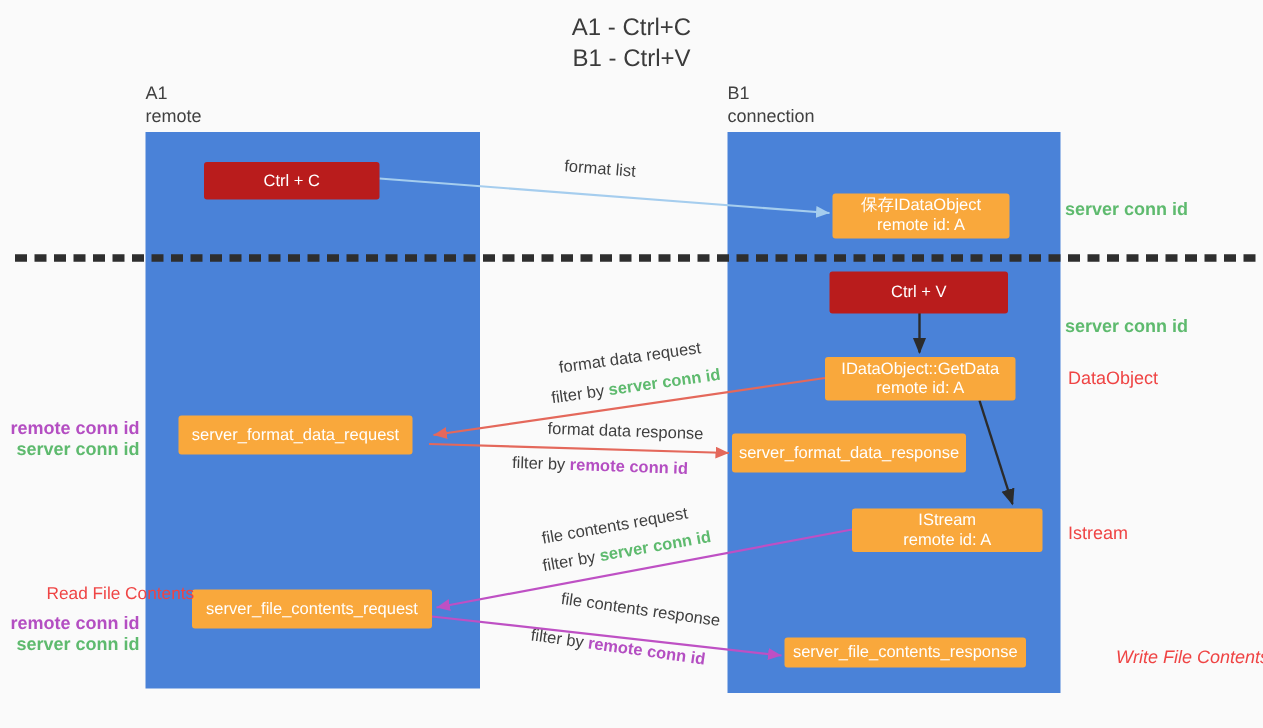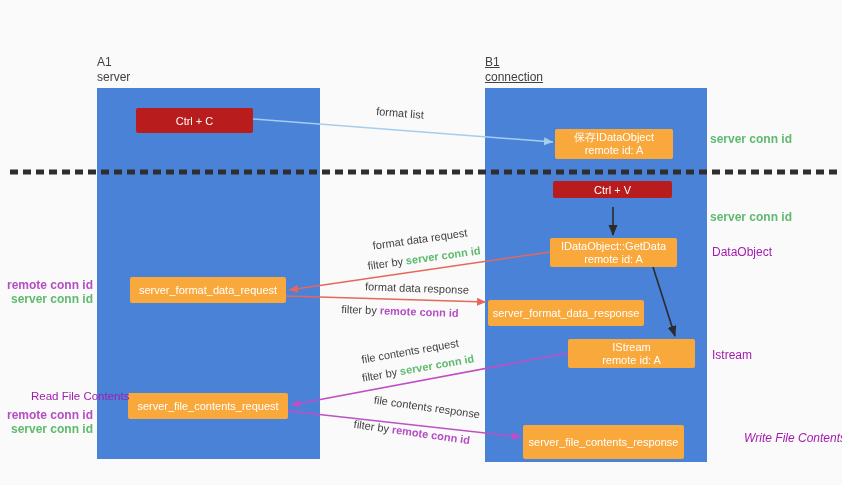--- a/index.html
+++ b/index.html
@@ -24,39 +24,43 @@
     white-space:nowrap;
   }
   .box.orange { background:#f9a83c; }
   .box.green  { background:#b91c1c; }
   .two-line { flex-direction:column; line-height:13px; }
   .side-label {
     position:absolute; font-size:12px; font-weight:bold; white-space:nowrap; z-index:5;
   }
   .green-text  { color:#5eba6e; }
   .purple-text { color:#b44ec2; }
-  .plain { color:#a21caf; font-weight:normal; }
+  .plain { color:#ef4444; font-weight:normal; }
   .left-stack { text-align:right; }
   .left-stack div { line-height:14px; }
   .arrow-label {
     position:absolute; font-size:11px; color:#3f3f3f; white-space:nowrap; z-index:5;
   }
   .arrow-label .val { margin-left:3px; font-weight:bold; }
 </style>
 </head>
 <body>
 
 <div id="stage">
 
+  <div class="title">
+    <div>A1 - Ctrl+C</div>
+    <div>B1 - Ctrl+V</div>
+  </div>
 
   <div class="col-header" style="left:97px; top:55px; width:223px;">
     <div>A1</div>
-    <div>server</div>
+    <div>remote</div>
   </div>
-  <div class="col-header" style="left:485px; top:55px; width:222px;text-decoration:underline;">
+  <div class="col-header" style="left:485px; top:55px; width:222px;">
     <div>B1</div>
     <div>connection</div>
   </div>
 
   <div class="col" style="left:97px;  top:88px; width:223px; height:371px;"></div>
   <div class="col" style="left:485px; top:88px; width:222px; height:374px;"></div>
 
   <svg class="layer" width="842" height="485" viewBox="0 0 842 485">
     <defs>
       <marker id="m-blue" markerUnits="userSpaceOnUse" markerWidth="10" markerHeight="9" refX="9" refY="4" orient="auto">
@@ -90,47 +94,47 @@
 
   <div class="box green" style="left:136px; top:108px; width:117px; height:25px;">
     <span>Ctrl + C</span>
   </div>
 
   <div class="box orange two-line" style="left:555px; top:129px; width:118px; height:30px;">
     <span>保存IDataObject</span>
     <span>remote id: A</span>
   </div>
 
-  <div class="box green" style="left:553px; top:181px; width:119px; height:17px;">
+  <div class="box green" style="left:553px; top:181px; width:119px; height:28px;">
     <span>Ctrl + V</span>
   </div>
 
   <div class="box orange two-line" style="left:550px; top:238px; width:127px; height:29px;">
     <span>IDataObject::GetData</span>
     <span>remote id: A</span>
   </div>
 
-  <div class="box orange" style="left:130px; top:277px; width:156px; height:26px;">
+  <div class="box orange" style="left:119px; top:277px; width:156px; height:26px;">
     <span>server_format_data_request</span>
   </div>
 
-  <div class="box orange" style="left:488px; top:300px; width:156px; height:26px;">
+  <div class="box orange" style="left:488px; top:289px; width:156px; height:26px;">
     <span>server_format_data_response</span>
   </div>
 
   <div class="box orange two-line" style="left:568px; top:339px; width:127px; height:29px;">
     <span>IStream</span>
     <span>remote id: A</span>
   </div>
 
   <div class="box orange" style="left:128px; top:393px; width:160px; height:26px;">
     <span>server_file_contents_request</span>
   </div>
 
-  <div class="box orange" style="left:523px; top:425px; width:161px; height:34px;">
+  <div class="box orange" style="left:523px; top:425px; width:161px; height:20px;">
     <span>server_file_contents_response</span>
   </div>
 
   <div class="side-label green-text" style="left:710px; top:132px;">server conn id</div>
   <div class="side-label green-text" style="left:710px; top:210px;">server conn id</div>
   <div class="side-label plain" style="left:712px; top:245px;">DataObject</div>
   <div class="side-label plain" style="left:712px; top:348px;">Istream</div>
   <div class="side-label plain" style="left:744px; top:431px;font-style:italic;">Write File Contents</div>
 
   <div class="side-label left-stack" style="left:0px; top:278px; width:93px;">

